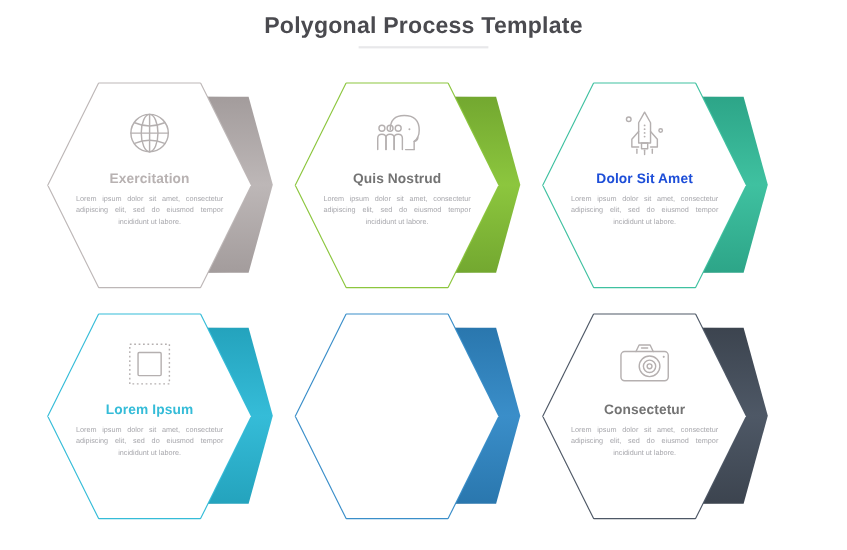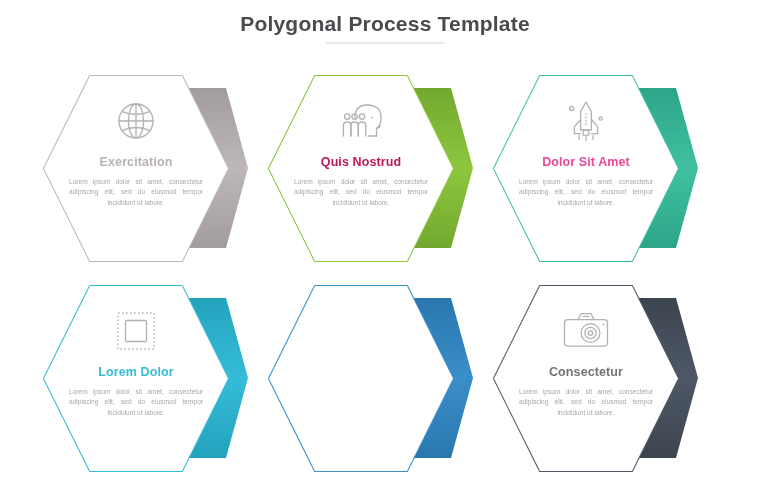--- a/index.html
+++ b/index.html
@@ -168,21 +168,21 @@
               <path d="M40.5 38 h-7.8" fill="none" stroke="#b5b0b0" stroke-width="1.3" stroke-linecap="round" stroke-linejoin="round"></path>
               <circle cx="36.2" cy="19.6" r="0.9" fill="#b5b0b0" stroke="none"></circle>
               <circle cx="11.2" cy="18.6" r="2.7" fill="none" stroke="#b5b0b0" stroke-width="1.3" stroke-linecap="round" stroke-linejoin="round"></circle>
               <circle cx="18.6" cy="18.6" r="2.7" fill="none" stroke="#b5b0b0" stroke-width="1.3" stroke-linecap="round" stroke-linejoin="round"></circle>
               <circle cx="26" cy="18.6" r="2.7" fill="none" stroke="#b5b0b0" stroke-width="1.3" stroke-linecap="round" stroke-linejoin="round"></circle>
               <path d="M7.4 38 V27.6 q0 -3.6 3.8 -3.6 q3.8 0 3.8 3.6 V38" fill="none" stroke="#b5b0b0" stroke-width="1.3" stroke-linecap="round" stroke-linejoin="round"></path>
               <path d="M14.8 38 V27.6 q0 -3.6 3.8 -3.6 q3.8 0 3.8 3.6 V38" fill="none" stroke="#b5b0b0" stroke-width="1.3" stroke-linecap="round" stroke-linejoin="round"></path>
               <path d="M22.2 38 V27.6 q0 -3.6 3.8 -3.6 q3.8 0 3.8 3.6 V38" fill="none" stroke="#b5b0b0" stroke-width="1.3" stroke-linecap="round" stroke-linejoin="round"></path>
             </svg>
           </div>
-          <div class="card-title" style="color:#be185d">Quis Nostrud</div>
+          <div class="card-title" style="color:#737373">Quis Nostrud</div>
           <div class="card-body">Lorem ipsum dolor sit amet, consectetur adipiscing elit, sed do eiusmod tempor incididunt ut labore.</div>
         </div>
       </div>
       <div class="cell c2">
         <div class="badge">
           <svg width="62" height="160" viewBox="0 0 62 160">
             <defs>
               <linearGradient id="bg2" x1="0" y1="0" x2="0" y2="1">
                 <stop offset="0" stop-color="#2da588"></stop>
                 <stop offset="0.5" stop-color="#3fc1a0"></stop>
@@ -214,21 +214,21 @@
               <line x1="24" y1="39.6" x2="24" y2="43.4" fill="none" stroke="#b5b0b0" stroke-width="1.3" stroke-linecap="round" stroke-linejoin="round"></line>
               <line x1="31" y1="38.6" x2="31" y2="42.4" fill="none" stroke="#b5b0b0" stroke-width="1.3" stroke-linecap="round" stroke-linejoin="round"></line>
               <circle cx="24" cy="17" r="0.85" fill="#b5b0b0" stroke="none"></circle>
               <circle cx="24" cy="20.4" r="0.85" fill="#b5b0b0" stroke="none"></circle>
               <circle cx="24" cy="23.8" r="0.85" fill="#b5b0b0" stroke="none"></circle>
               <circle cx="24" cy="27.2" r="0.85" fill="#b5b0b0" stroke="none"></circle>
               <circle cx="9.6" cy="11.4" r="2.1" fill="none" stroke="#b5b0b0" stroke-width="1.3" stroke-linecap="round" stroke-linejoin="round"></circle>
               <circle cx="38.6" cy="21.6" r="1.6" fill="none" stroke="#b5b0b0" stroke-width="1.3" stroke-linecap="round" stroke-linejoin="round"></circle>
             </svg>
           </div>
-          <div class="card-title" style="color:#ec4899">Dolor Sit Amet</div>
+          <div class="card-title" style="color:#1d4ed8">Dolor Sit Amet</div>
           <div class="card-body">Lorem ipsum dolor sit amet, consectetur adipiscing elit, sed do eiusmod tempor incididunt ut labore.</div>
         </div>
       </div>
       <div class="cell c3">
         <div class="badge">
           <svg width="62" height="160" viewBox="0 0 62 160">
             <defs>
               <linearGradient id="bg3" x1="0" y1="0" x2="0" y2="1">
                 <stop offset="0" stop-color="#24a3bd"></stop>
                 <stop offset="0.5" stop-color="#35bcd8"></stop>
@@ -249,21 +249,21 @@
             <path d="M54 14 H146 L192 106.5 L146 199 H54 L8 106.5 Z" fill="#ffffff" stroke="#35bcd8" stroke-width="2.1" stroke-linejoin="round" stroke-linecap="round" vector-effect="non-scaling-stroke" style="paint-order:stroke fill"></path>
           </svg>
         </div>
         <div class="content">
           <div class="icon">
             <svg width="50" height="46" viewBox="0 0 50 46">
               <rect x="7" y="5" width="36" height="36" fill="none" stroke="#b5b0b0" stroke-width="1.3" stroke-dasharray="1.6 2.4"></rect>
               <rect x="14.5" y="12.5" width="21" height="21" rx="1" fill="none" stroke="#b5b0b0" stroke-width="1.3" stroke-linecap="round" stroke-linejoin="round"></rect>
             </svg>
           </div>
-          <div class="card-title" style="color:#35bcd8">Lorem Dolor</div>
+          <div class="card-title" style="color:#35bcd8">Lorem Ipsum</div>
           <div class="card-body">Lorem ipsum dolor sit amet, consectetur adipiscing elit, sed do eiusmod tempor incididunt ut labore.</div>
         </div>
       </div>
       <div class="cell c4">
         <div class="badge">
           <svg width="62" height="160" viewBox="0 0 62 160">
             <defs>
               <linearGradient id="bg4" x1="0" y1="0" x2="0" y2="1">
                 <stop offset="0" stop-color="#2a77ae"></stop>
                 <stop offset="0.5" stop-color="#3a8ec9"></stop>

